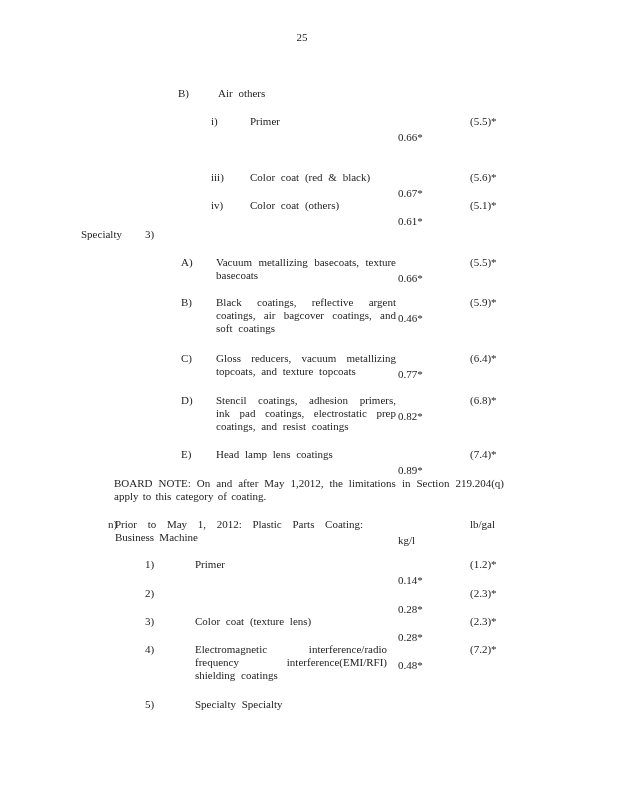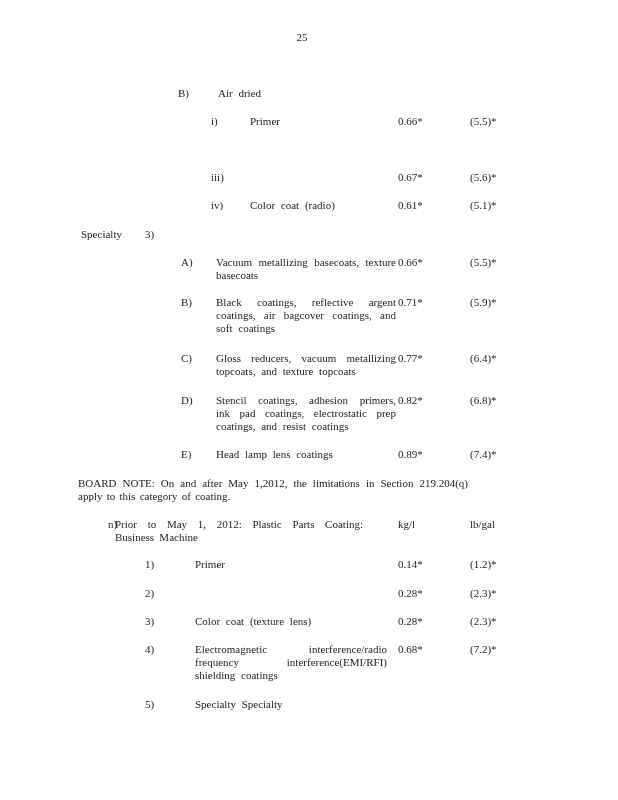--- a/index.html
+++ b/index.html
@@ -14,82 +14,83 @@
     word-spacing:3px;
     overflow:hidden;
   }
   .pagenum{
     position:absolute;top:31px;left:0;width:604px;
     text-align:center;
   }
   .row{position:absolute;left:0;width:618px;}
   .marker{position:absolute;top:0;}
   .label{display:block;}
-  .v1{position:absolute;left:398px;top:0;white-space:nowrap;}
+  .v1{position:absolute;left:398px;top:16px;white-space:nowrap;}
   .v2{position:absolute;left:470px;top:0;white-space:nowrap;}
 
   
   .m-lettertop{left:178px;}
   .l-lettertop{margin-left:218px;}
   .m-roman{left:211px;}
   .l-roman{margin-left:250px;white-space:nowrap;}
   .m-num{left:145px;}
   .l-spec{margin-left:81px;}
   .l-num{margin-left:195px;width:192px;text-align:justify;}
   .m-letter{left:181px;}
   .l-letter{margin-left:216px;width:180px;text-align:justify;}
   .m-n{left:108px;}
   .l-n{margin-left:115px;width:248px;text-align:justify;word-spacing:2.5px;}
-  .note{margin-left:78px;width:390px;text-align:justify;word-spacing:1.5px;display:block;}
+  .note{margin-left:114px;width:390px;text-align:justify;word-spacing:1.5px;display:block;}
 </style>
 </head>
 <body>
 
 <div class="page">
 
   <div class="pagenum">25</div>
 
   <div class="row" style="top:87px">
     <span class="marker m-lettertop">B)</span>
-    <span class="label l-lettertop">Air dried</span>
+    <span class="label l-lettertop">Air others</span>
   </div>
 
   <div class="row" style="top:115px">
     <span class="marker m-roman">i)</span>
     <span class="label l-roman">Primer</span>
     <span class="v1">0.66*</span>
     <span class="v2">(5.5)*</span>
   </div>
   <div class="row" style="top:171px">
     <span class="marker m-roman">iii)</span>
+    <span class="label l-roman">Color coat (red &amp; black)</span>
     <span class="v1">0.67*</span>
     <span class="v2">(5.6)*</span>
   </div>
   <div class="row" style="top:199px">
     <span class="marker m-roman">iv)</span>
-    <span class="label l-roman">Color coat (radio)</span>
+    <span class="label l-roman">Color coat (others)</span>
     <span class="v1">0.61*</span>
     <span class="v2">(5.1)*</span>
   </div>
 
   <div class="row" style="top:228px">
     <span class="marker m-num">3)</span>
     <span class="label l-spec">Specialty</span>
   </div>
 
   <div class="row" style="top:256px">
     <span class="marker m-letter">A)</span>
     <span class="label l-letter">Vacuum metallizing basecoats, texture basecoats</span>
     <span class="v1">0.66*</span>
     <span class="v2">(5.5)*</span>
   </div>
   <div class="row" style="top:296px">
     <span class="marker m-letter">B)</span>
     <span class="label l-letter">Black coatings, reflective argent coatings, air bagcover coatings, and soft coatings</span>
-    <span class="v1">0.71*</span>
+    <span class="v1">0.46*</span>
     <span class="v2">(5.9)*</span>
   </div>
   <div class="row" style="top:352px">
     <span class="marker m-letter">C)</span>
     <span class="label l-letter">Gloss reducers, vacuum metallizing topcoats, and texture topcoats</span>
     <span class="v1">0.77*</span>
     <span class="v2">(6.4)*</span>
   </div>
   <div class="row" style="top:394px">
     <span class="marker m-letter">D)</span>
@@ -128,21 +129,21 @@
   </div>
   <div class="row" style="top:615px">
     <span class="marker m-num">3)</span>
     <span class="label l-num">Color coat (texture lens)</span>
     <span class="v1">0.28*</span>
     <span class="v2">(2.3)*</span>
   </div>
   <div class="row" style="top:643px">
     <span class="marker m-num">4)</span>
     <span class="label l-num">Electromagnetic interference/radio frequency interference(EMI/RFI) shielding coatings</span>
-    <span class="v1">0.68*</span>
+    <span class="v1">0.48*</span>
     <span class="v2">(7.2)*</span>
   </div>
   <div class="row" style="top:698px">
     <span class="marker m-num">5)</span>
     <span class="label l-num">Specialty Specialty</span>
   </div>
 
 </div>
 
 </body></html>

